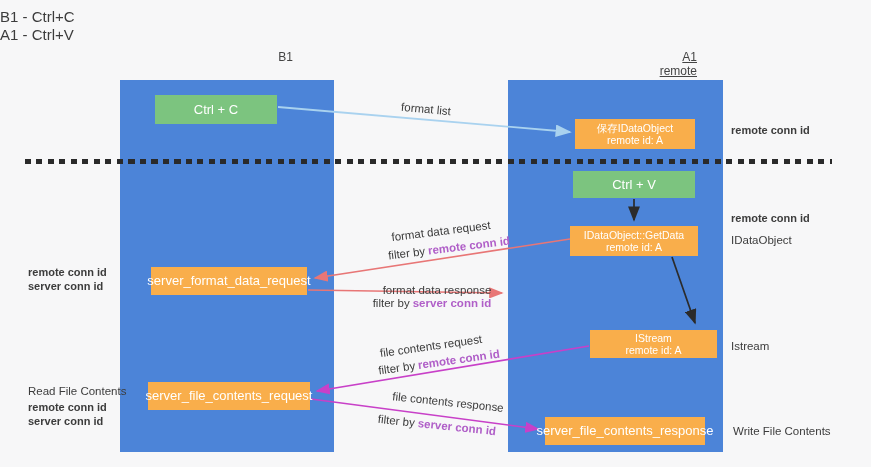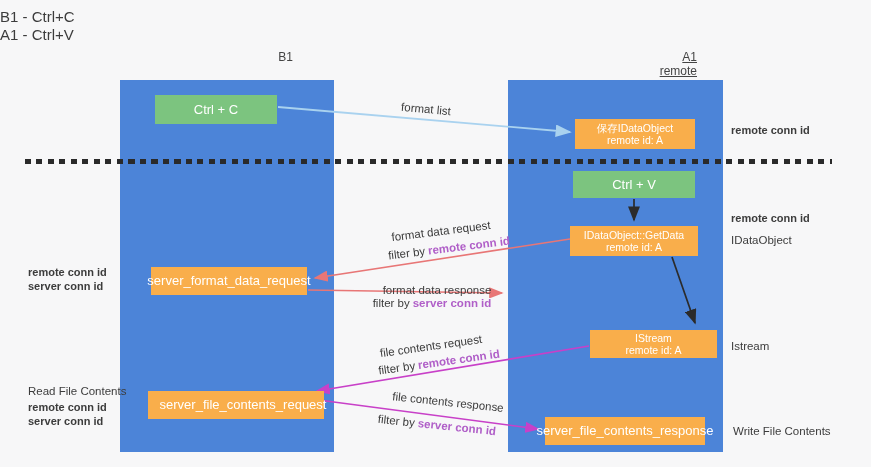--- a/index.html
+++ b/index.html
@@ -57,21 +57,21 @@
   .node .l1{font-size:10.5px;line-height:12px;}
   .node.single{font-size:13px;}
 
   #n-ctrl-c{left:155px;top:95px;width:122px;height:29px;}
   #n-save{left:575px;top:119px;width:120px;height:30px;}
   #n-ctrl-v{left:573px;top:171px;width:122px;height:27px;}
   #n-getdata{left:570px;top:226px;width:128px;height:30px;}
   #n-fmt-req{left:151px;top:267px;width:156px;height:28px;}
   #n-fmt-resp{left:509px;top:281px;width:156px;height:27px;}
   #n-istream{left:590px;top:330px;width:127px;height:28px;}
-  #n-file-req{left:148px;top:391px;width:162px;height:28px;padding-left:14px;}
+  #n-file-req{left:148px;top:382px;width:162px;height:28px;}
   #n-file-resp{left:545px;top:417px;width:160px;height:28px;}
 
   .mid-label{
     position:absolute;z-index:5;white-space:nowrap;font-size:11.5px;
     color:var(--text-dark);
   }
   .filter .fb{margin-right:3px;}
   .accent-purple{color:var(--text-purple,#b05fc8);font-weight:bold;}
   .accent-green{color:var(--text-green,#57b356);font-weight:bold;}
 

